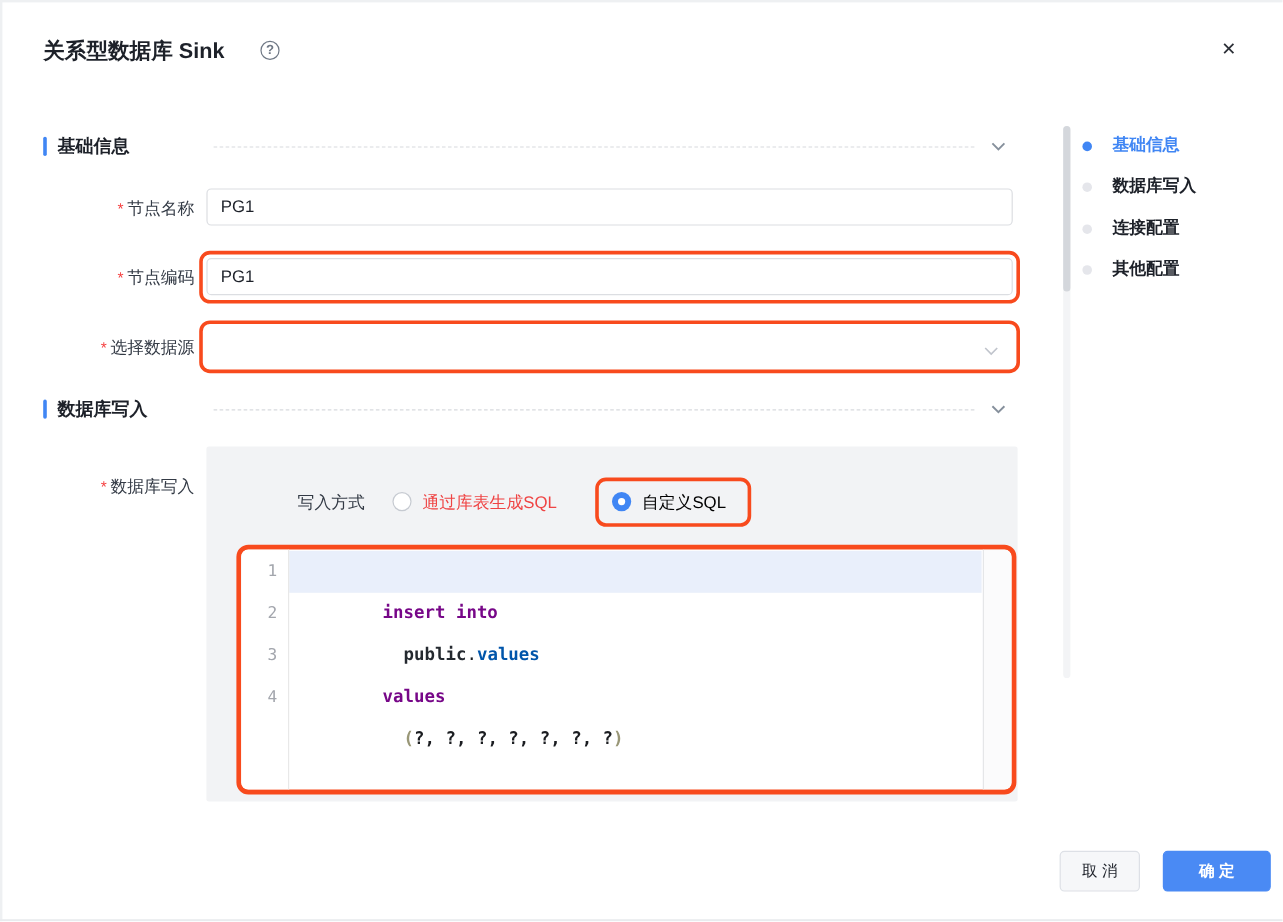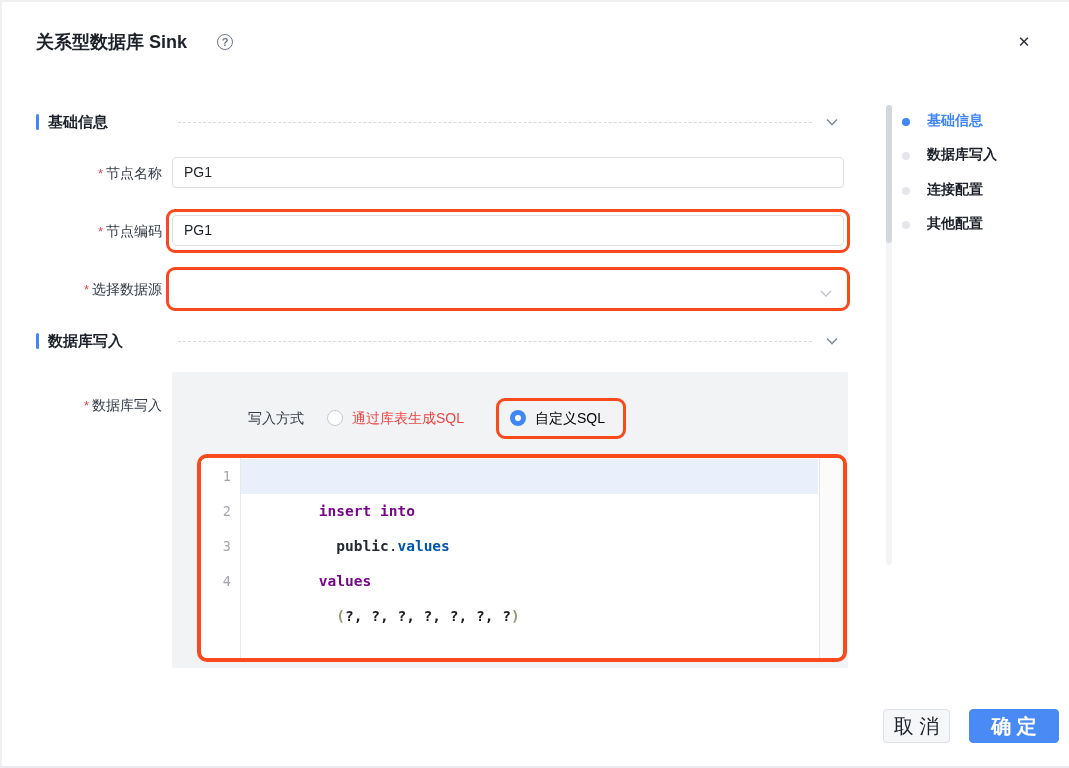--- a/index.html
+++ b/index.html
@@ -70,21 +70,21 @@
   .nav-dot.off { background:#e5e6eb; }
   .nav-text { position:absolute; left:25px; top:0; font-size:14px; font-weight:600; white-space:nowrap; }
   .nav-text.on { color:#4086f4; }
   .nav-text.off { color:#1d2129; }
 
   
   .sb-track { position:absolute; left:886px; top:105px; width:6px; height:460px; background:#f3f4f6; border-radius:3px; }
   .sb-thumb { position:absolute; left:886px; top:105px; width:6px; height:138px; background:#d4d7dc; border-radius:3px; }
 
   
-  .btn { position:absolute; top:709px; height:34px; border-radius:4px; font-size:20px; text-align:center;
+  .btn { position:absolute; top:709px; height:34px; border-radius:4px; font-size:13px; text-align:center;
          line-height:32px; cursor:pointer; }
   .btn-cancel { left:883px; width:67px; background:#f6f7f9; border:1px solid #dde0e6; color:#1d2129; }
   .btn-confirm { left:969px; width:90px; background:#4a8af4; border:1px solid #4a8af4; color:#fff; font-weight:600; }
 </style>
 </head>
 <body>
 
 <div class="page">
   <div class="edge-top"></div>
   <div class="edge-left"></div>

